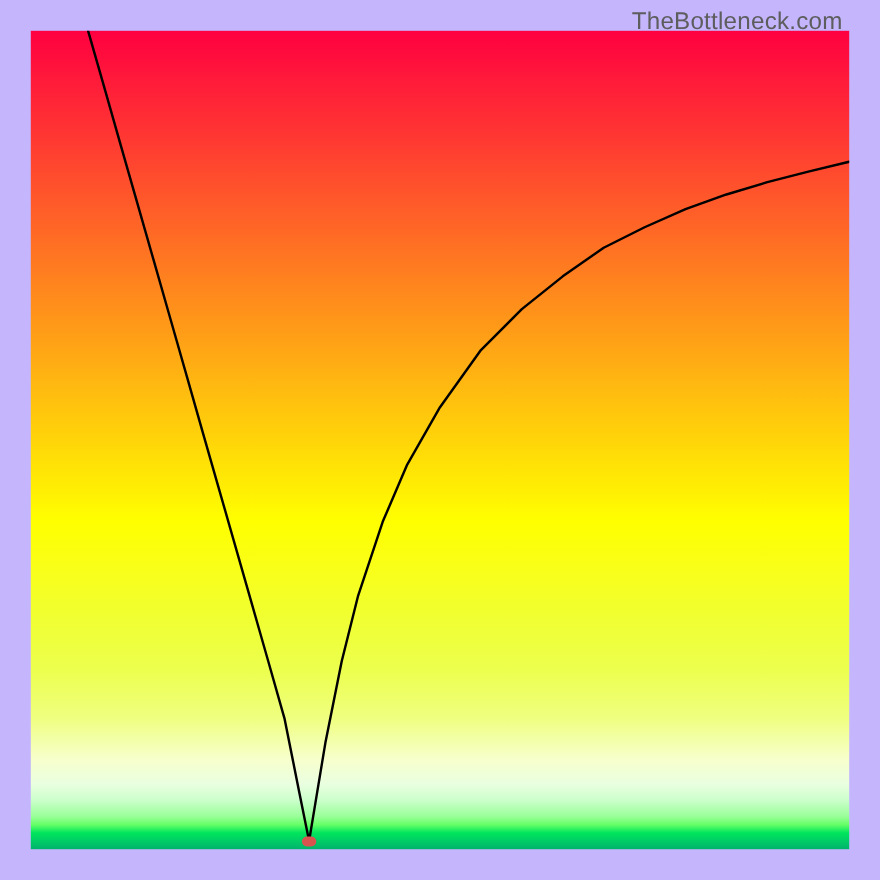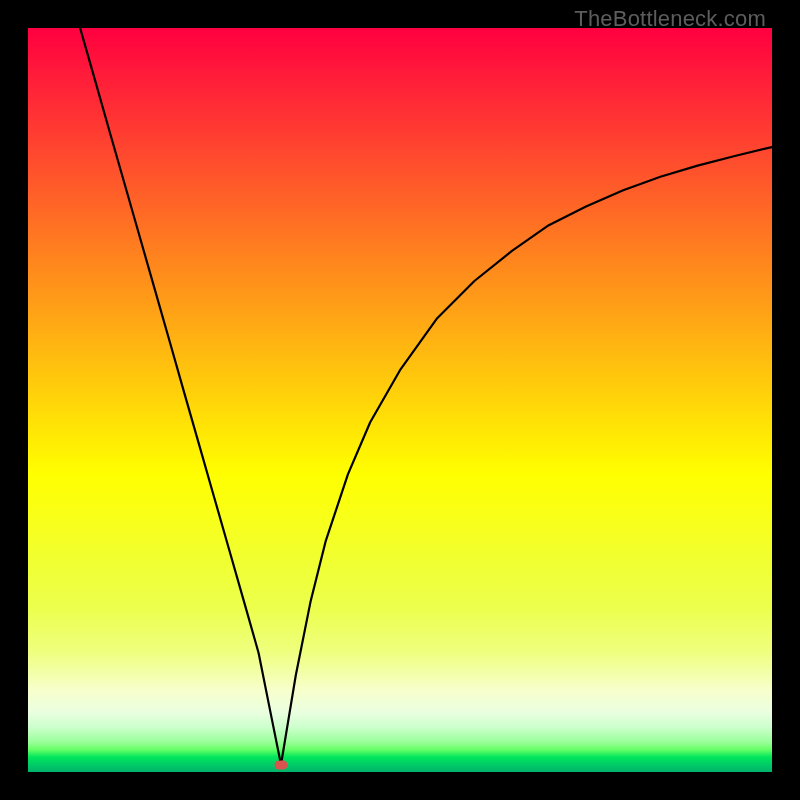--- a/index.html
+++ b/index.html
@@ -1,20 +1,20 @@
 <!DOCTYPE html>
 <html><head>
 <meta charset="utf-8">
 <style>
   * { margin: 0; padding: 0; box-sizing: border-box; }
   html, body { width: 800px; height: 800px; overflow: hidden; }
   .frame {
     width: 800px;
     height: 800px;
-    background: #000000;
+    background: #c4b5fd;
     position: relative;
   }
   .plot-area {
     position: absolute;
     left: 28px;
     top: 28px;
     width: 744px;
     height: 744px;
     background: linear-gradient(to bottom,
       #ff0040 0%,

